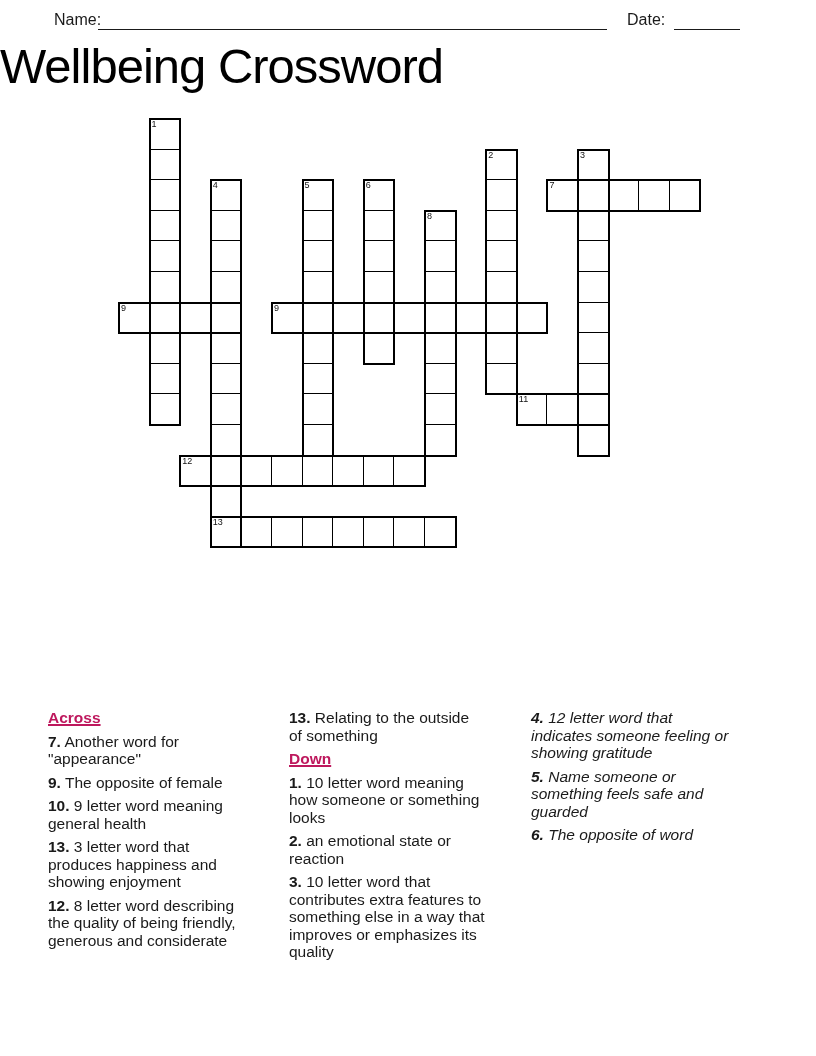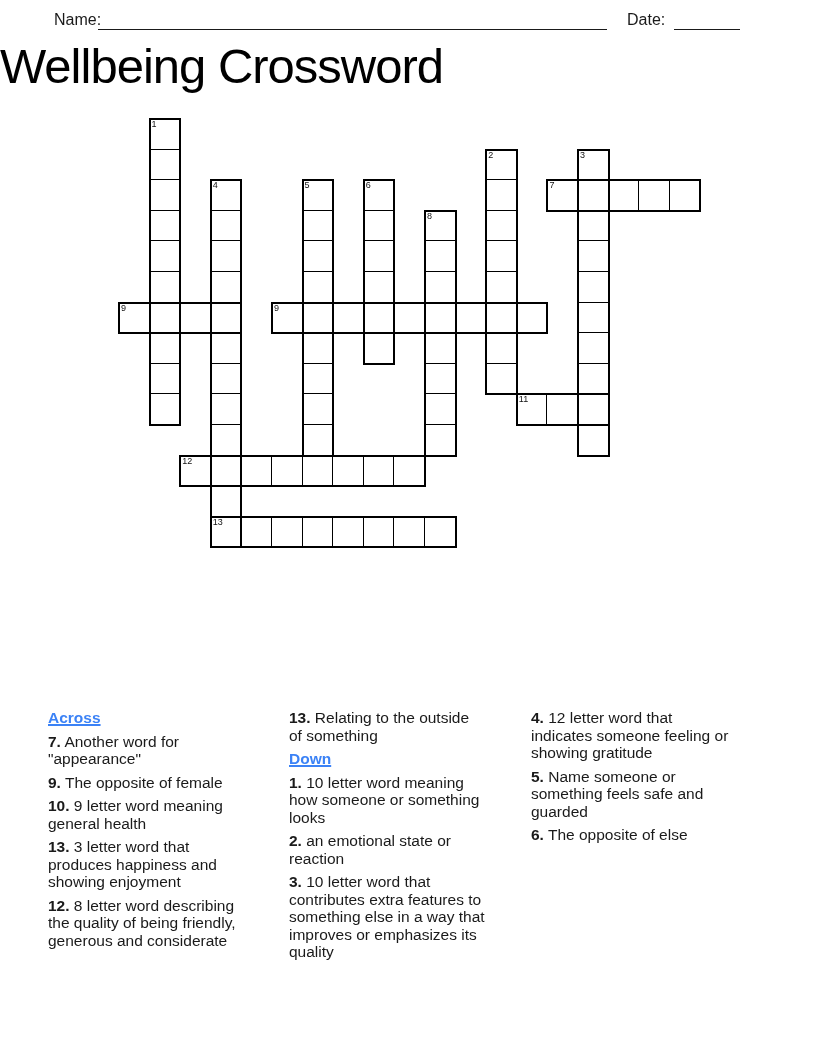--- a/index.html
+++ b/index.html
@@ -40,25 +40,25 @@
   .cell-num{
     position:absolute;top:0px;left:2px;
     font-size:9px;line-height:11px;color:#111;
     font-family:"Liberation Sans","DejaVu Sans",sans-serif;
   }
   
   .clues{position:absolute;left:0;top:701px;width:816px;}
   .clue-col{position:absolute;top:0;}
   .clue-col-0{left:48px;width:233px;}
   .clue-col-1{left:289px;width:238px;}
-  .clue-col-2{left:531px;width:238px;}
+  .clue-col-2{left:531px;width:238px;font-style:italic;}
   .clue-header{
     font-size:15.5px;font-weight:bold;
     text-decoration:underline;text-decoration-thickness:1.5px;
-    margin:0 0 6px 0;line-height:17.5px;color:#3b82f6;
+    margin:0 0 6px 0;line-height:17.5px;color:#be185d;
   }
   .clue{margin:0 0 6px 0;font-size:15.5px;line-height:17.5px;color:#1a1a1a;}
   .clue b{font-weight:bold;}
   .clue-text{white-space:pre-line;}
 </style>
 </head>
 <body>
 
 <div class="page">
 
@@ -233,17 +233,17 @@
 improves or emphasizes its
 quality</span></div>
       </div>
       <div class="clue-col clue-col-2">
         <div class="clue"><b>4.</b><span class="clue-text"> 12 letter word that
 indicates someone feeling or
 showing gratitude</span></div>
         <div class="clue"><b>5.</b><span class="clue-text"> Name someone or
 something feels safe and
 guarded</span></div>
-        <div class="clue"><b>6.</b><span class="clue-text"> The opposite of else</span></div>
+        <div class="clue"><b>6.</b><span class="clue-text"> The opposite of word</span></div>
       </div>
     </div>
 
 </div>
 
 </body></html>

